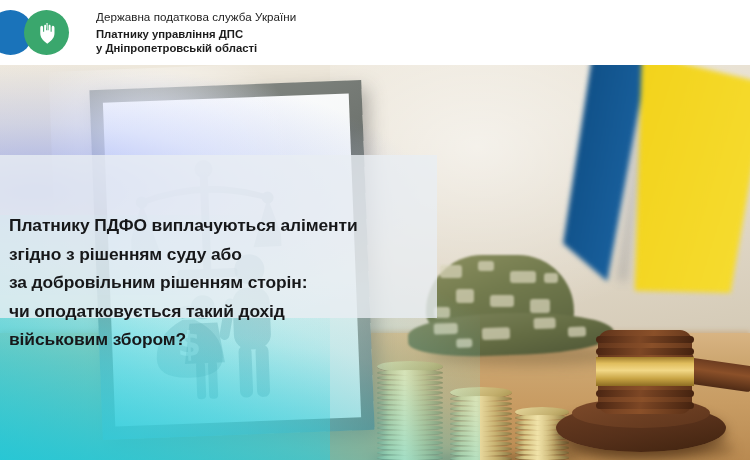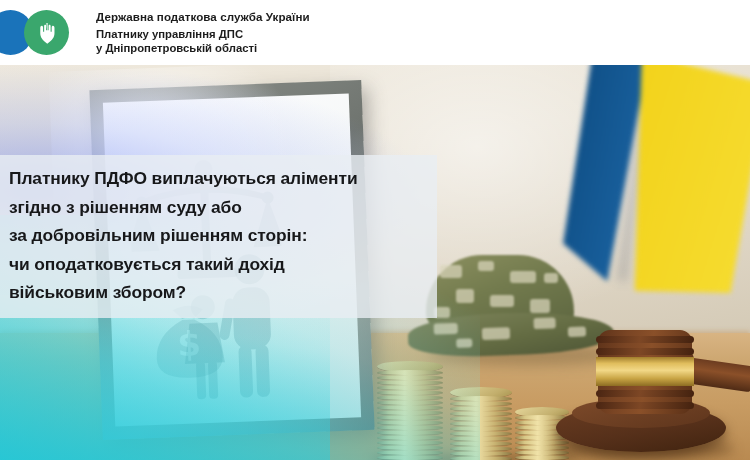--- a/index.html
+++ b/index.html
@@ -16,21 +16,21 @@
   #logo-wrap { position:absolute; left:-12px; top:10px; width:105px; height:45px; }
   .logo-circle { position:absolute; top:0; width:45px; height:45px; border-radius:50%; }
   #logo-blue  { left:0px;  background:#1a73ba; }
   #logo-green { left:36px; background:#3aa76d; }
   #trident { position:absolute; left:36px; top:0; width:45px; height:45px;
              display:flex; align-items:center; justify-content:center; }
   #trident svg { width:18px; height:22px; }
 
   #header-text { position:absolute; left:96px; top:9px; width:640px; }
   #org-line1 {
-    font-size:11.6px; font-weight:bold; color:#1c1c1c; letter-spacing:0.05px;
+    font-size:11.6px; font-weight:normal; color:#1c1c1c; letter-spacing:0.05px;
     line-height:15px; white-space:nowrap;
   }
   #org-line2 {
     margin-top:4px; font-size:11.3px; font-weight:bold; color:#1c1c1c;
     line-height:13.6px; white-space:pre-line;
   }
 
   
   #photo { position:absolute; left:0; top:65px; width:750px; height:395px; overflow:hidden; }
 
@@ -140,20 +140,21 @@
   #text-box {
     position:absolute; left:0; top:155px; width:437px; height:163px;
     background:rgba(233,238,243,0.80);
     z-index:40;
     padding:9px 0 0 9px;
   }
   #headline {
     font-size:17.4px; font-weight:bold; color:#17181a;
     line-height:28.6px; letter-spacing:-0.1px;
     white-space:pre-line;
+    margin-top:47px;
   }
 </style>
 </head>
 <body>
 
 <div id="page">
 
   <div id="header">
 
     <div id="logo-wrap">

